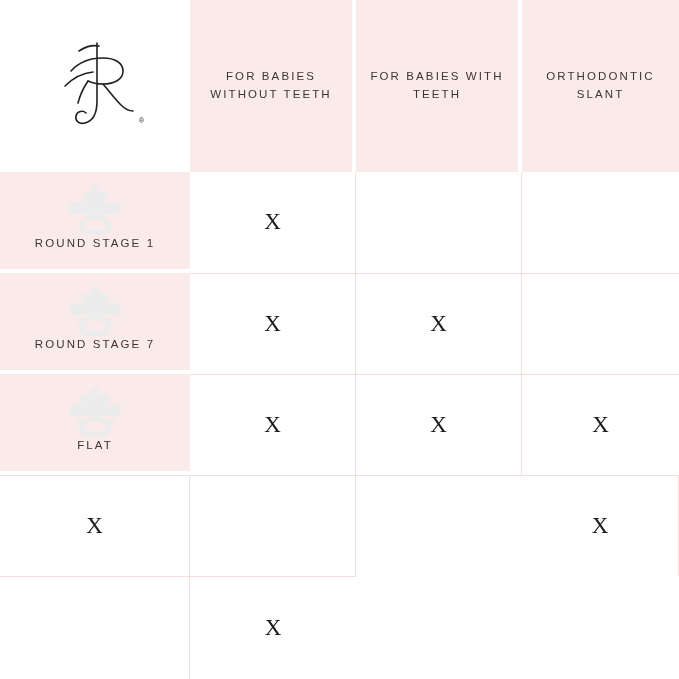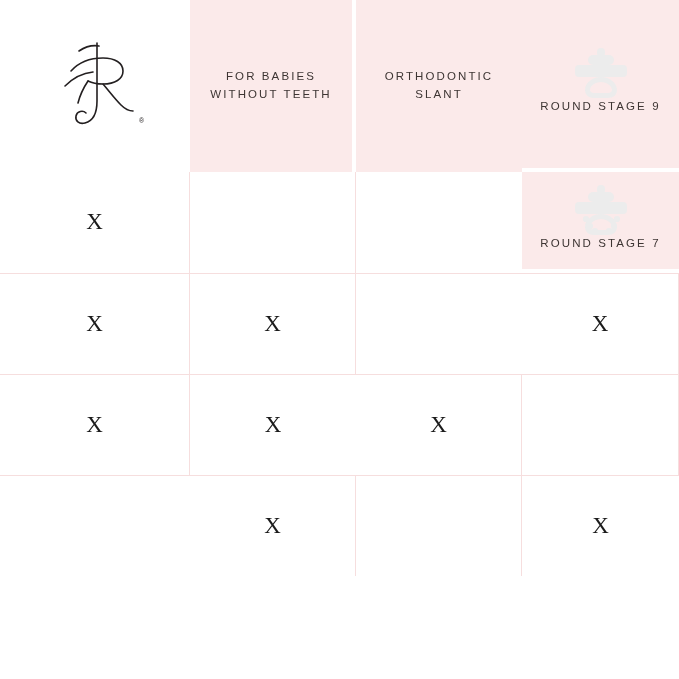--- a/index.html
+++ b/index.html
@@ -122,34 +122,37 @@
           <path d="M53 50 C49 56 45 64 43 72"></path>
         </g>
         <text x="104" y="92" font-family="Liberation Sans, sans-serif" font-size="7" fill="#231f20">®</text>
       </svg>
     </div>
   </div>
 
   <div class="cell hdr h1">
     <span>FOR BABIES WITHOUT TEETH</span>
   </div>
+  <div class="cell hdr h2">
+    <span>FOR BABIES WITH TEETH</span>
+  </div>
   <div class="cell hdr h3">
     <span>ORTHODONTIC SLANT</span>
   </div>
 
   <div class="cell rowlabel">
     <svg class="paci" viewBox="0 0 60 52">
       <g fill="#ececec">
         <rect x="26" y="2" width="8" height="9" rx="4"></rect>
         <rect x="17" y="9" width="26" height="10" rx="5"></rect>
         <path d="M8 19 h44 a4 4 0 0 1 4 4 v4 a4 4 0 0 1 -4 4 h-44 a4 4 0 0 1 -4 -4 v-4 a4 4 0 0 1 4 -4 z"></path>
         <path d="M30 31 c-9 0 -16 6 -16 13 c0 5 4 8 9 8 h14 c5 0 9 -3 9 -8 c0 -7 -7 -13 -16 -13 z M30 36 c6 0 11 4 11 8 c0 2 -2 3 -4 3 h-14 c-2 0 -4 -1 -4 -3 c0 -4 5 -8 11 -8 z"></path>
       </g>
     </svg>
-    <div class="label">ROUND STAGE 9</div>
+    <div class="label">ROUND STAGE 1</div>
   </div>
   <div class="cell data firstrow">
     <span class="mark">X</span>
   </div>
   <div class="cell data firstrow">
     <span class="mark"></span>
   </div>
   <div class="cell data firstrow lastcol">
     <span class="mark"></span>
   </div>
@@ -175,20 +178,38 @@
   <div class="cell data">
     <span class="mark">X</span>
   </div>
   <div class="cell data">
     <span class="mark">X</span>
   </div>
   <div class="cell data lastcol">
     <span class="mark"></span>
   </div>
 
+  <div class="cell rowlabel">
+    <svg class="paci" viewBox="0 0 60 52">
+      <g fill="#ececec">
+        <rect x="26" y="2" width="8" height="9" rx="4"></rect>
+        <rect x="15" y="9" width="30" height="10" rx="5"></rect>
+        <path d="M8 19 h44 a4 4 0 0 1 4 4 v4 a4 4 0 0 1 -4 4 h-44 a4 4 0 0 1 -4 -4 v-4 a4 4 0 0 1 4 -4 z"></path>
+        <path d="M30 31 c-9 0 -16 6 -16 13 c0 5 4 8 9 8 h14 c5 0 9 -3 9 -8 c0 -7 -7 -13 -16 -13 z M30 36 c6 0 11 4 11 8 c0 2 -2 3 -4 3 h-14 c-2 0 -4 -1 -4 -3 c0 -4 5 -8 11 -8 z"></path>
+        <circle cx="15" cy="36" r="3.1"></circle>
+          <circle cx="19" cy="43" r="3.1"></circle>
+        <circle cx="24" cy="48" r="3.1"></circle>
+          <circle cx="31" cy="50" r="3.1"></circle>
+        <circle cx="38" cy="48" r="3.1"></circle>
+          <circle cx="43" cy="43" r="3.1"></circle>
+        <circle cx="46" cy="36" r="3.1"></circle>
+      </g>
+    </svg>
+    <div class="label">FLAT</div>
+  </div>
   <div class="cell data">
     <span class="mark">X</span>
   </div>
   <div class="cell data">
     <span class="mark">X</span>
   </div>
   <div class="cell data lastcol">
     <span class="mark">X</span>
   </div>
 

